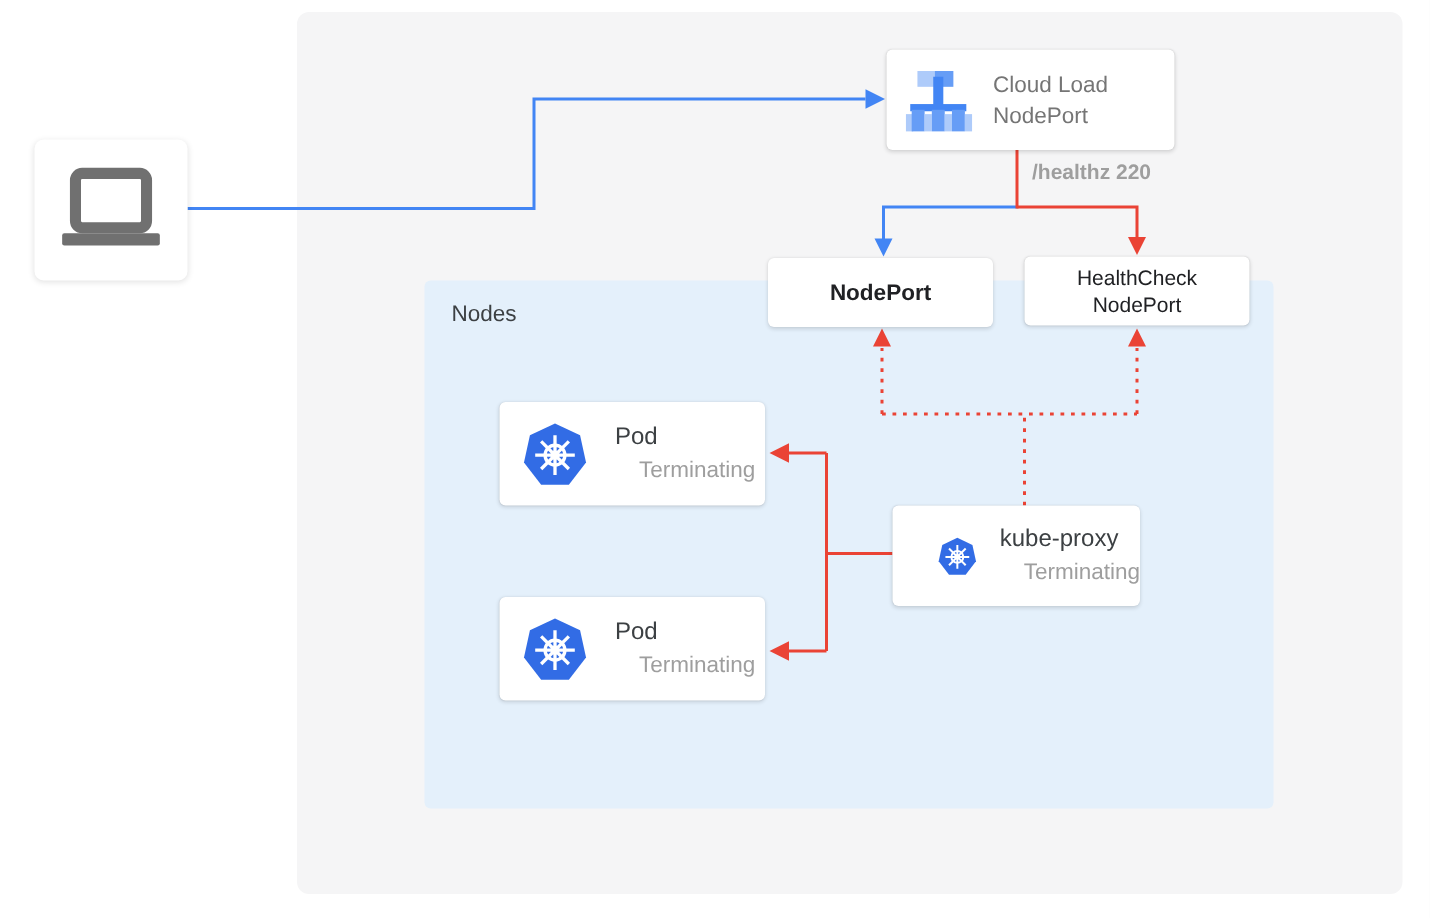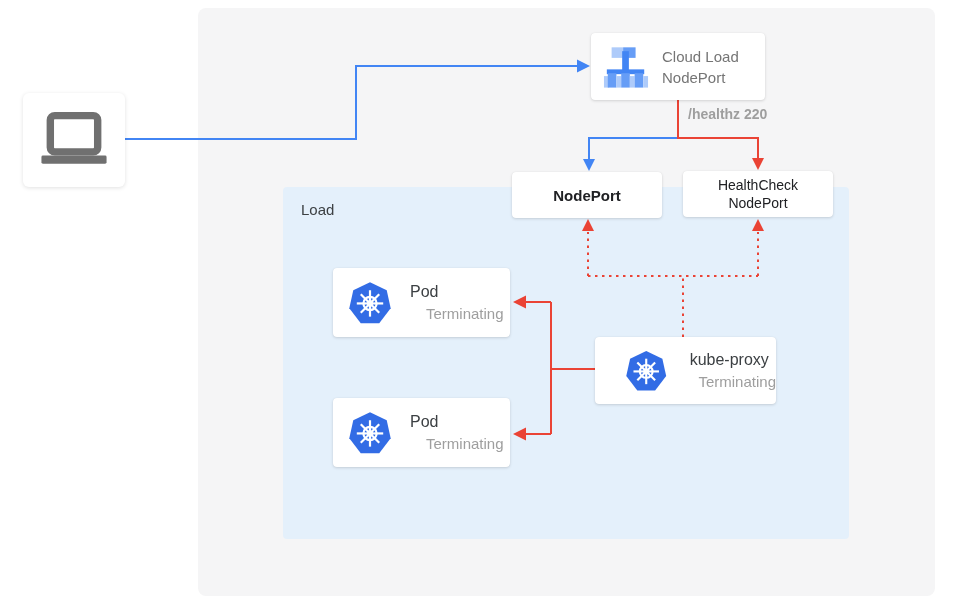--- a/index.html
+++ b/index.html
@@ -12,43 +12,43 @@
   body{background:#fff;font-family:"Liberation Sans",sans-serif;}
   .stage{position:relative;width:953px;height:612px;background:#fff;overflow:hidden;}
   .surface{position:absolute;left:198px;top:8px;width:737px;height:588px;background:var(--surface);border-radius:8px;}
   .nodes-group{position:absolute;left:283px;top:187px;width:566px;height:352px;background:var(--nodes-bg);border-radius:4px;}
   .nodes-label{position:absolute;left:18px;top:14px;font-size:15px;color:#3c4043;}
   svg.connectors{position:absolute;left:0;top:0;width:953px;height:612px;pointer-events:none;}
   .box{position:absolute;background:#fff;border-radius:4px;
        box-shadow:0 1px 3px rgba(0,0,0,.14),0 0 1px rgba(0,0,0,.08);}
   .laptop-box{left:23px;top:93px;width:102px;height:94px;border-radius:6px;
        display:flex;align-items:center;justify-content:center;box-shadow:0 1px 4px rgba(0,0,0,.12);}
-  .clb-box{left:591px;top:33px;width:174px;height:67px;display:flex;align-items:center;gap:13px;padding-left:12px;}
+  .clb-box{left:591px;top:33px;width:192px;height:67px;display:flex;align-items:center;gap:13px;padding-left:12px;}
   .clb-text{font-size:15px;line-height:21px;color:var(--text-gray);}
   .nodeport-box{left:512px;top:172px;width:150px;height:46px;display:flex;align-items:center;justify-content:center;
        font-size:15px;font-weight:bold;color:var(--text-dark);}
   .hcnp-box{left:683px;top:171px;width:150px;height:46px;display:flex;flex-direction:column;align-items:center;justify-content:center;
        font-size:14px;line-height:18px;font-weight:normal;color:var(--text-dark);text-align:center;}
   .pod-box{width:177px;height:69px;display:flex;align-items:center;gap:18px;padding-left:15px;left:333px;}
   .pod-box.p1{top:268px;}
   .pod-box.p2{top:398px;}
-  .kp-box{left:595px;top:337px;width:181px;height:67px;display:flex;align-items:center;gap:15px;padding-left:30px;text-align:center;}
+  .kp-box{left:595px;top:337px;width:165px;height:67px;display:flex;align-items:center;gap:15px;padding-left:30px;}
   .card-title{font-size:16px;line-height:22px;color:#3c4043;}
   .card-sub{font-size:15px;line-height:21px;color:var(--text-light-gray);margin-left:16px;}
   .healthz{position:absolute;left:688px;top:106px;font-size:14px;font-weight:bold;color:var(--text-light-gray);}
 </style>
 </head>
 <body>
 
 <div class="stage">
 
   <div class="surface"></div>
 
   <div class="nodes-group">
-    <span class="nodes-label">Load</span>
+    <span class="nodes-label">Nodes</span>
   </div>
 
   <svg class="connectors" viewBox="0 0 953 612">
     <g fill="none" stroke-width="2">
 
       <polyline points="125,139 356,139 356,66 577,66" stroke="var(--blue)"></polyline>
       <polygon points="590,66 577,59.5 577,72.5" fill="var(--blue)" stroke="none"></polygon>
 
       <polyline points="678,138 589,138 589,160" stroke="var(--blue)"></polyline>
       <polygon points="589,171 583,159 595,159" fill="var(--blue)" stroke="none"></polygon>

